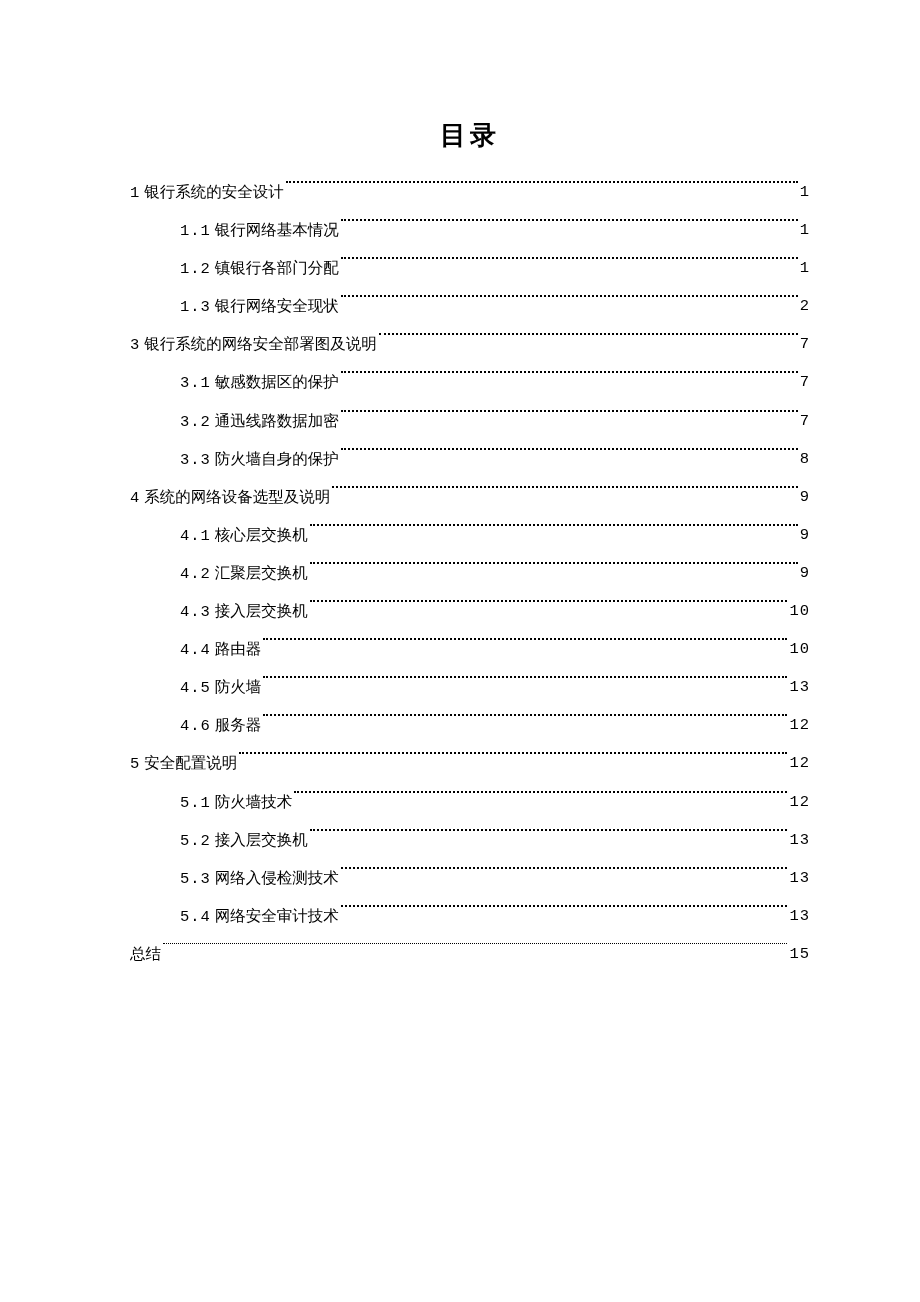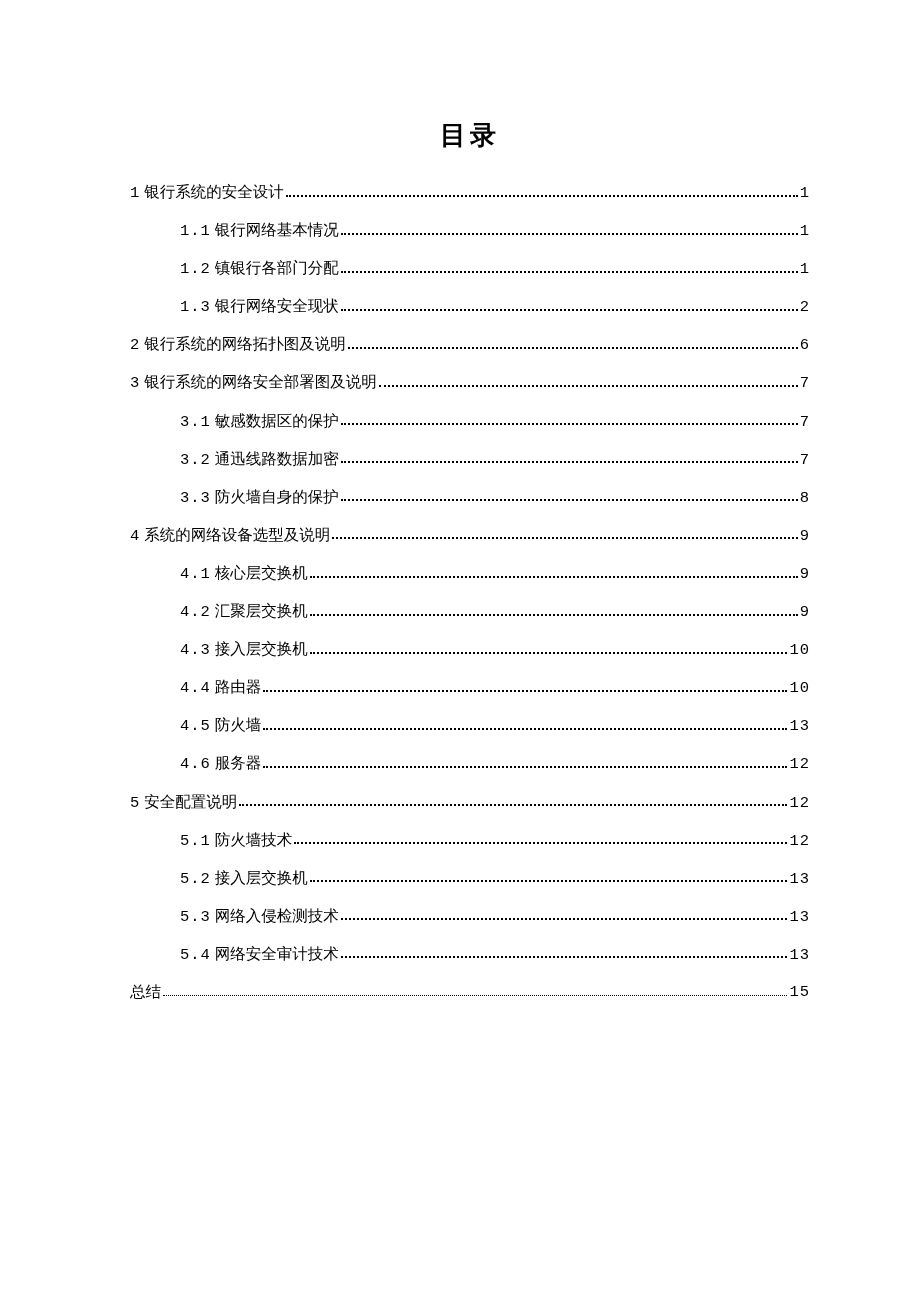--- a/index.html
+++ b/index.html
@@ -22,21 +22,21 @@
     font-size: 26px;
     font-weight: bold;
     margin-bottom: 30px;
     letter-spacing: 4px;
   }
   .toc {
     font-size: 15.5px;
   }
   .toc-entry {
     display: flex;
-    align-items: flex-end;
+    align-items: flex-start;
     white-space: nowrap;
     margin: 0 0 18.5px 0;
     line-height: 1.2;
   }
   .toc-entry.indent {
     padding-left: 50px;
   }
   .toc-label {
     flex: 0 0 auto;
     font-family: "SimSun", "宋体", serif;
@@ -80,25 +80,20 @@
       </div>
       <div class="toc-entry indent">
         <span class="toc-label"><span class="num">1.2</span> <span>镇银行各部门分配</span> </span>
         <span class="toc-leader"></span>
         <span class="toc-page">1</span>
       </div>
       <div class="toc-entry indent">
         <span class="toc-label"><span class="num">1.3</span> <span>银行网络安全现状</span> </span>
         <span class="toc-leader"></span>
         <span class="toc-page">2</span>
-      </div>
-      <div class="toc-entry">
-        <span class="toc-label"><span class="num">2</span> <span>银行系统的网络拓扑图及说明</span> </span>
-        <span class="toc-leader"></span>
-        <span class="toc-page">6</span>
       </div>
       <div class="toc-entry">
         <span class="toc-label"><span class="num">3</span> <span>银行系统的网络安全部署图及说明</span> </span>
         <span class="toc-leader"></span>
         <span class="toc-page">7</span>
       </div>
       <div class="toc-entry indent">
         <span class="toc-label"><span class="num">3.1</span> <span>敏感数据区的保护</span> </span>
         <span class="toc-leader"></span>
         <span class="toc-page">7</span>

